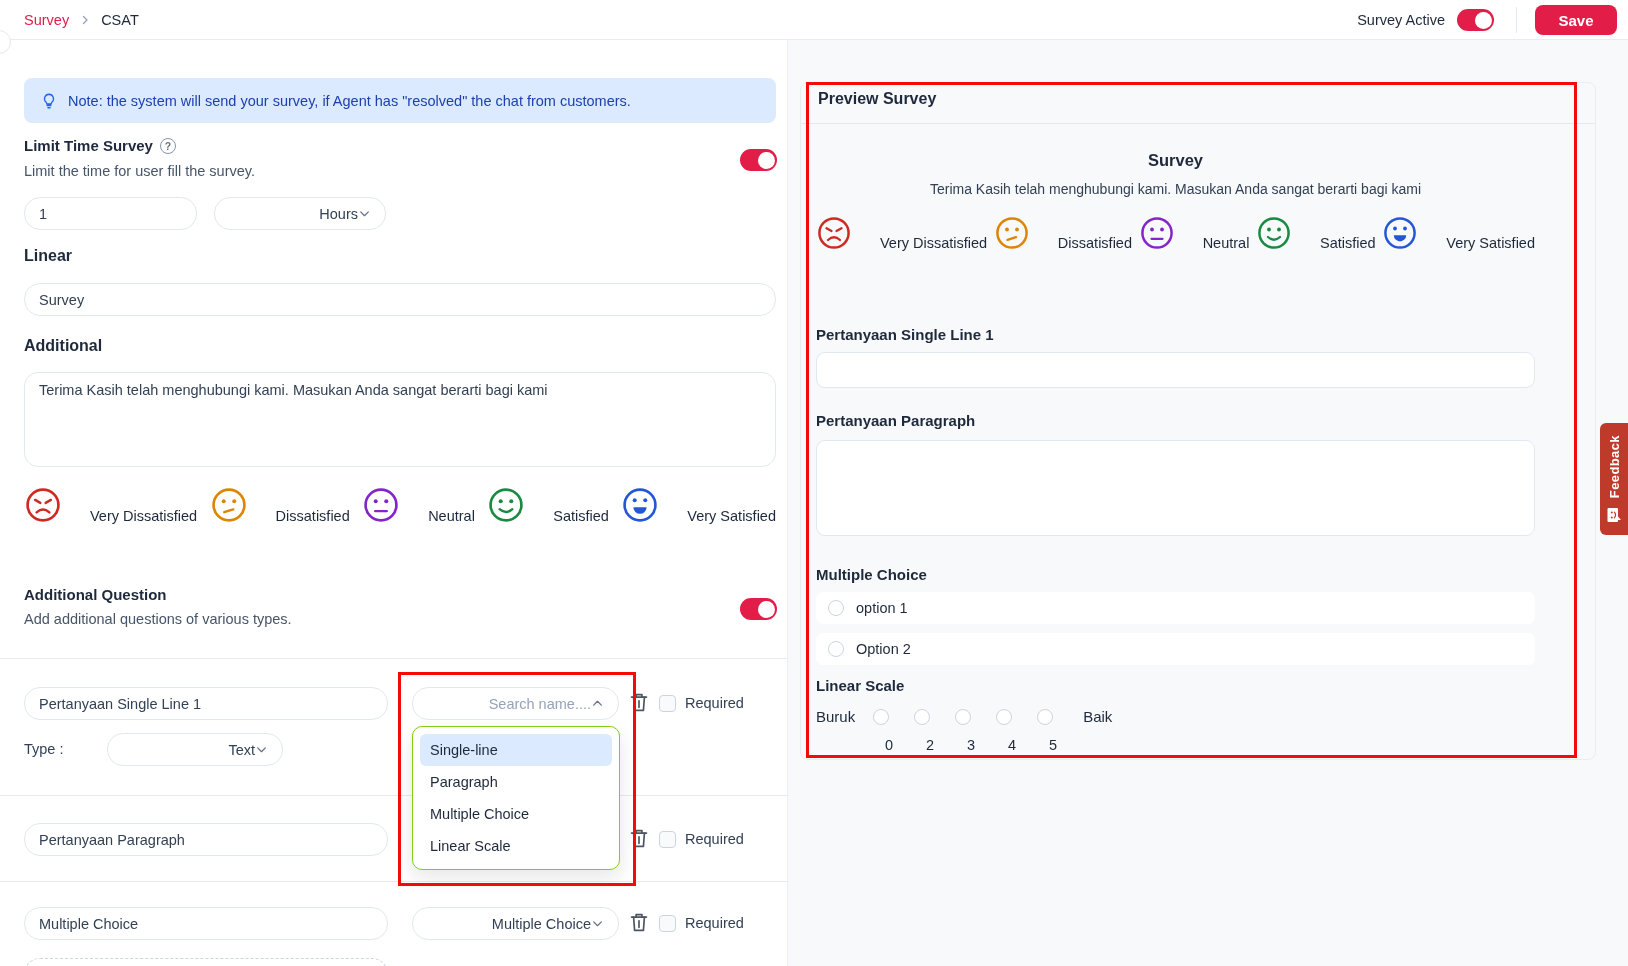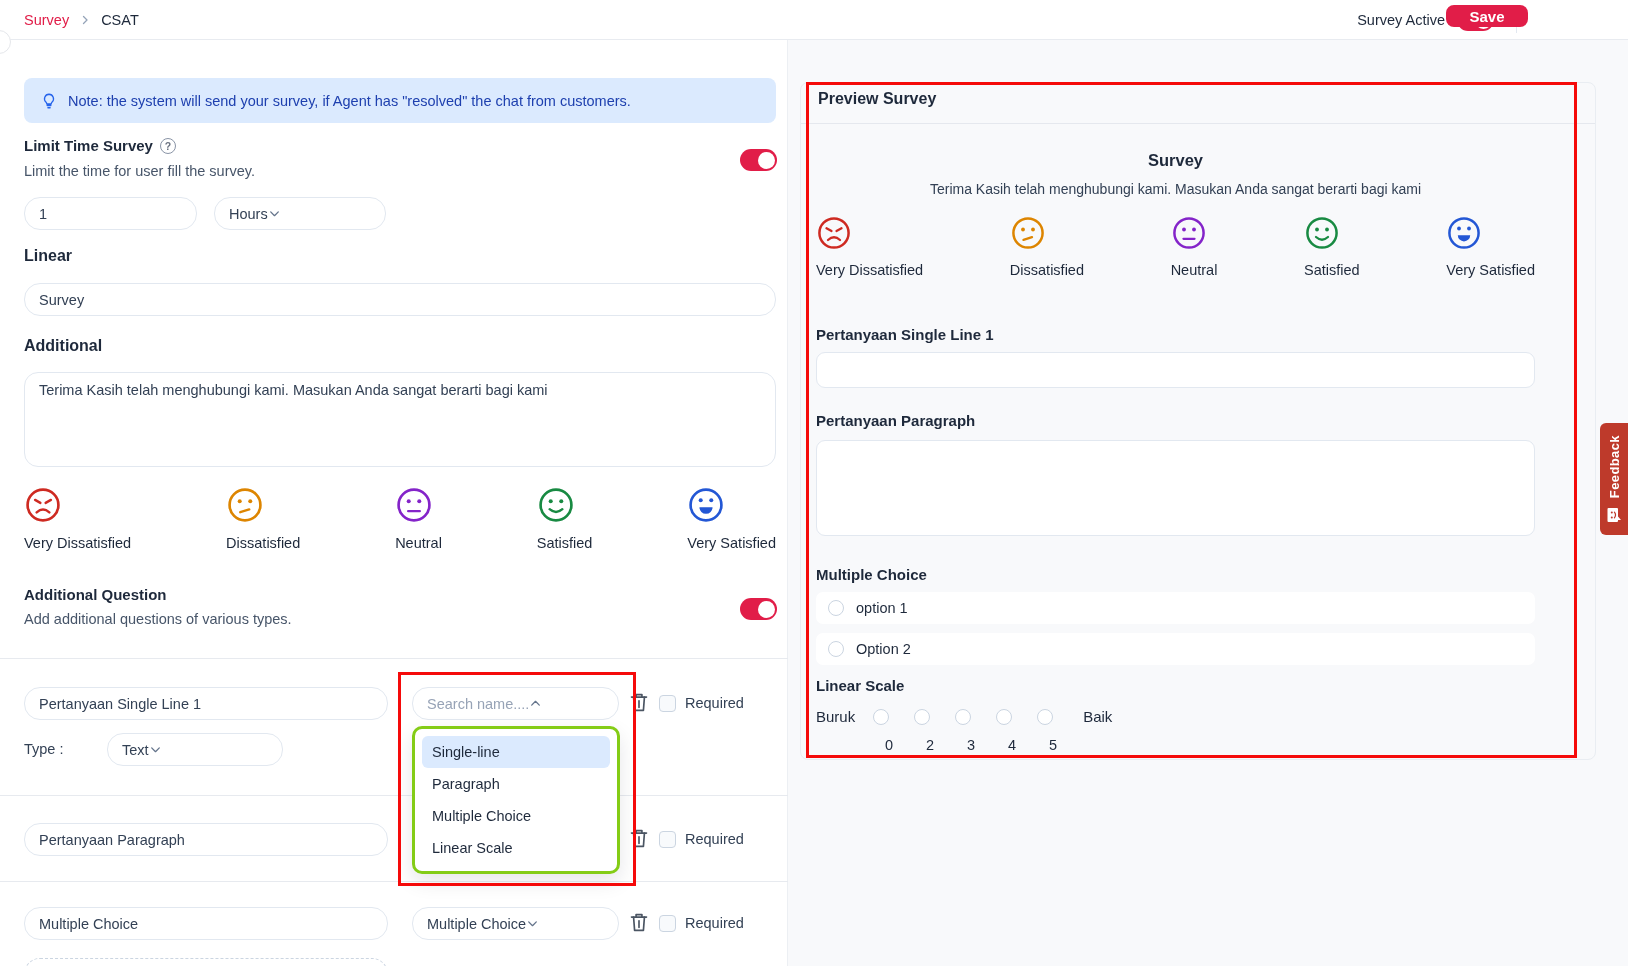--- a/index.html
+++ b/index.html
@@ -9,48 +9,48 @@
   
   .topbar{position:absolute;left:0;top:0;width:1628px;height:40px;background:#fff;border-bottom:1px solid #E8EBF0;z-index:30}
   .crumbs{position:absolute;left:24px;top:0;height:40px;display:flex;align-items:center;gap:10px;font-size:14.5px}
   .crumb-link{color:#E11D48;cursor:pointer}
   .crumb-cur{color:#1E293B;font-weight:400}
   .sa-label{position:absolute;right:183px;top:12px;font-size:14.5px;color:#1E293B}
   .toggle{border-radius:12px;background:#E11D48;position:absolute}
   .toggle.sm{width:37px;height:22px}
   .toggle::after{content:"";position:absolute;right:2.5px;top:2.5px;width:17px;height:17px;border-radius:50%;background:#fff}
   .tb-divider{position:absolute;left:1516px;top:7px;width:1px;height:26px;background:#E2E8F0}
-  .save-btn{position:absolute;left:1446px;top:5px;width:82px;height:22px;background:#E11D48;color:#fff;border:none;border-radius:8px;font-size:15px;font-weight:700;font-family:inherit;cursor:pointer}
+  .save-btn{position:absolute;left:1535px;top:5px;width:82px;height:30px;background:#E11D48;color:#fff;border:none;border-radius:8px;font-size:15px;font-weight:700;font-family:inherit;cursor:pointer}
   .edge-bump{position:absolute;left:-13px;top:30px;width:24px;height:24px;border-radius:50%;background:#fff;border:1px solid #E5E7EB;z-index:40}
 
   
   .left-panel{position:absolute;left:0;top:40px;width:788px;height:926px;background:#fff;border-right:1px solid #ECEFF3}
   .right-region{position:absolute;left:788px;top:40px;width:840px;height:926px;background:#F8F9FB}
 
   .note{position:absolute;left:24px;top:38px;width:752px;height:45px;background:#DBEAFE;border-radius:8px;display:flex;align-items:center;gap:10px;padding:0 16px;color:#1E40AF;font-size:14.5px}
   .sec-h{position:absolute;font-size:15px;font-weight:700;color:#1E293B;display:flex;align-items:center;gap:7px}
   .sec-sub{position:absolute;font-size:14.5px;color:#475569}
   .help{width:16px;height:16px;border-radius:50%;border:1.4px solid #8A94A6;color:#6B7280;font-size:10.5px;font-weight:700;display:inline-flex;align-items:center;justify-content:center}
 
   .inp{position:absolute;background:#fff;border:1px solid #E2E8F0;border-radius:16px;display:flex;align-items:center;padding:0 14px;font-size:14.5px;color:#334155;height:33px}
   .inp .ph{color:#97A3B6}
-  .sel{justify-content:flex-start;cursor:pointer}
+  .sel{justify-content:flex-end;cursor:pointer}
   .chev{flex:0 0 auto}
 
   .hdiv{position:absolute;left:0;width:788px;height:1px;background:#E7EAEF}
 
   .rating-row{position:absolute;display:flex;justify-content:space-between;align-items:flex-start}
-  .rating-item{display:flex;flex-direction:column;align-items:flex-start;gap:11px}
+  .rating-item{display:flex;flex-direction:row;align-items:flex-end;gap:28px}
   .rating-item .lbl{font-size:14.5px;color:#1E293B}
 
   .trash{position:absolute;width:20px;height:23px;cursor:pointer}
   .cb{position:absolute;width:17px;height:17px;border:1px solid #CBD5E1;border-radius:4px;background:#F8FAFC;cursor:pointer}
   .req{position:absolute;font-size:14.5px;color:#334155}
 
-  .dd-panel{position:absolute;left:412px;top:686px;width:208px;background:#fff;border:3px solid #84cc16;border-radius:10px;box-shadow:0 8px 20px rgba(15,23,42,.10);padding:7px;z-index:10}
+  .dd-panel{position:absolute;left:412px;top:686px;width:208px;background:#fff;border:1px solid #84cc16;border-radius:10px;box-shadow:0 8px 20px rgba(15,23,42,.10);padding:7px;z-index:10}
   .dd-opt{height:32px;display:flex;align-items:center;padding:0 10px;font-size:14.5px;color:#1E293B;border-radius:6px;cursor:pointer}
   .dd-opt.hl{background:#DBEAFE}
   .ann{position:absolute;border:3px solid #F50A0A;pointer-events:none;z-index:20}
 
   
   .pv-card{position:absolute;left:800px;top:82px;width:796px;height:678px;background:#F8F9FB;border:1px solid #E9EDF2;border-radius:8px}
   .pv-h{position:absolute;left:818px;top:90px;font-size:16px;font-weight:700;color:#1E293B}
   .pv-div{position:absolute;left:801px;top:123px;width:794px;height:1px;background:#E5E8EE}
   .pv-title{position:absolute;left:816px;top:151px;width:719px;text-align:center;font-size:16.5px;font-weight:700;color:#1E293B}
   .pv-desc{position:absolute;left:816px;top:181px;width:719px;text-align:center;font-size:14px;color:#334155}

